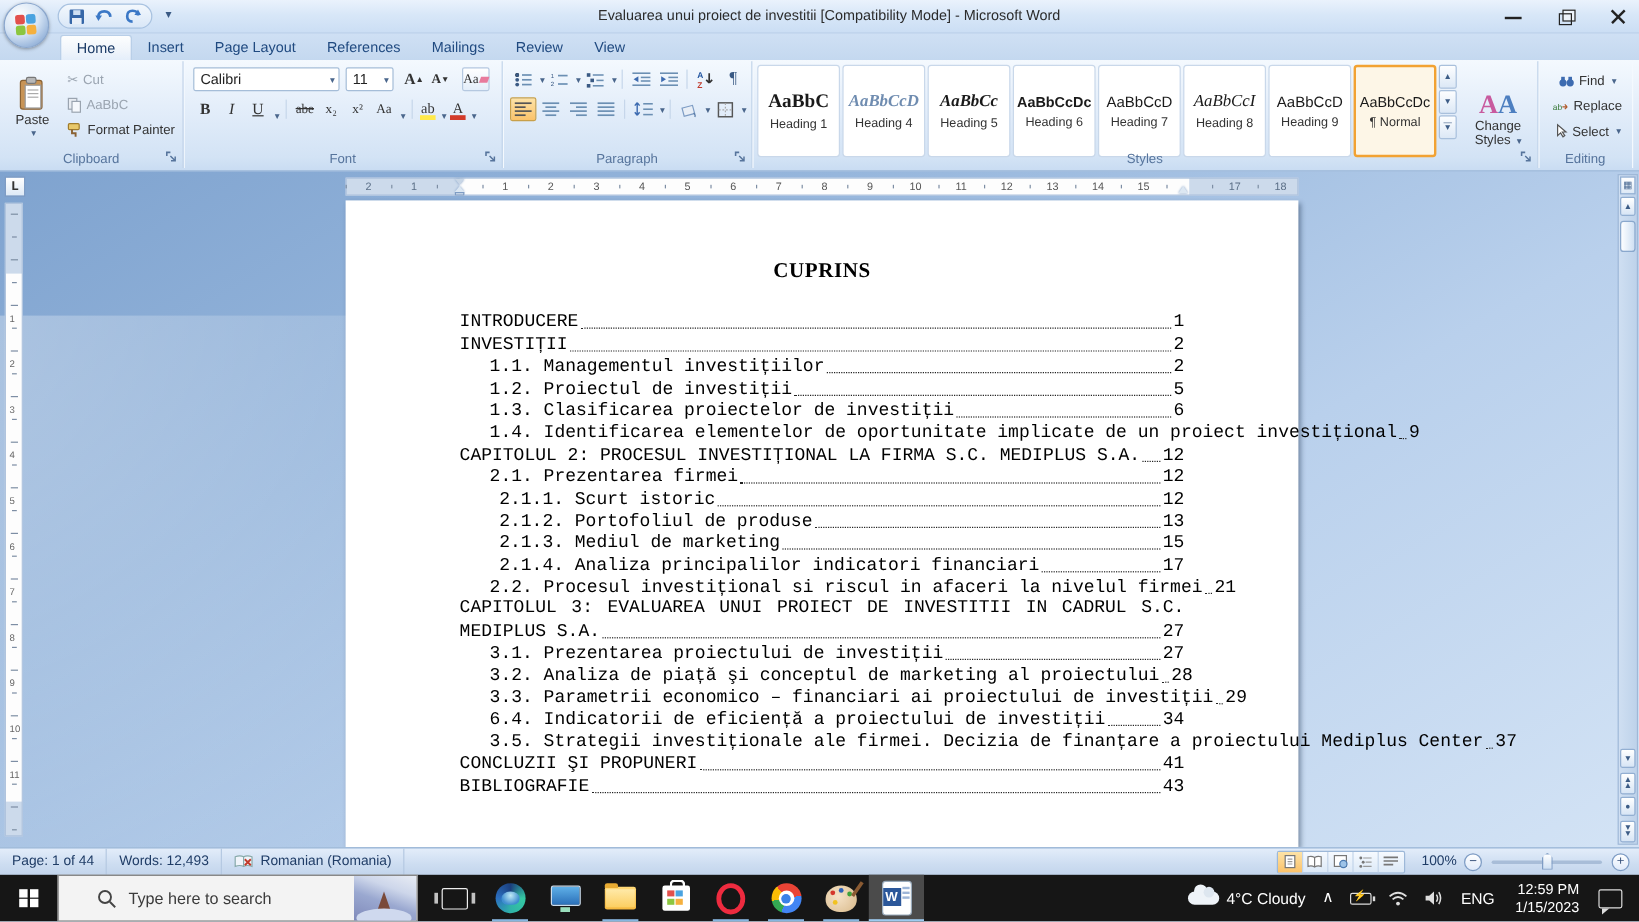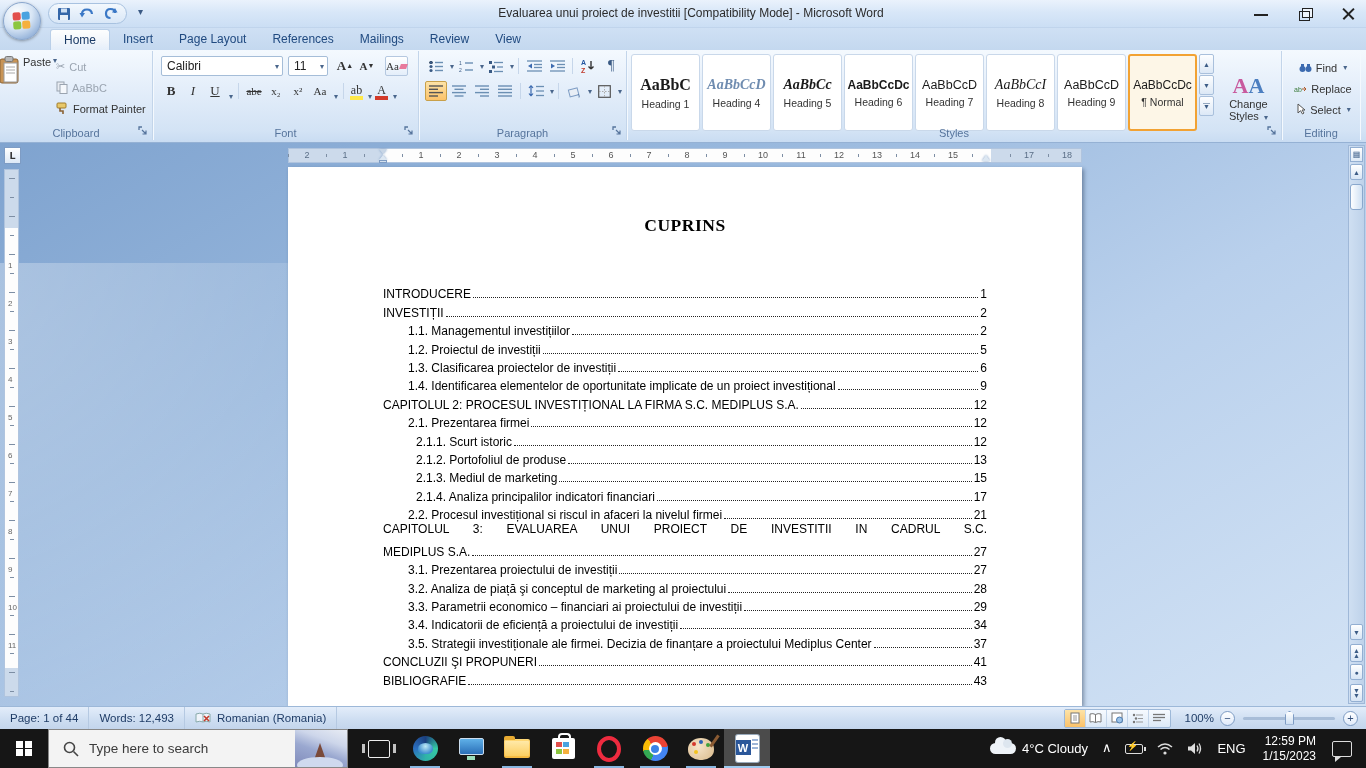--- a/index.html
+++ b/index.html
@@ -43,21 +43,21 @@
   .grp { position:relative; height:89px; margin-top:1px; border-right:1px solid #c3d5ea; box-shadow:1px 0 0 #f4f9fe; }
   .grp-label { position:absolute; bottom:1px; left:0; right:0; text-align:center; font-size:11px; color:#56749c; }
   .launcher { position:absolute; right:2px; bottom:2px; width:12px; height:12px; }
   .launcher svg { display:block; }
   .btn { display:inline-flex; align-items:center; justify-content:center; border:1px solid transparent; border-radius:2px; color:#333; }
   .caret { font-size:8px; color:#4a668c; margin-left:2px; }
   .sep-v { width:1px; background:#c6d6ea; margin:2px 3px; align-self:stretch; }
 
   
   .g-clip { width:153px; }
-  .paste-big { position:absolute; left:6px; top:4px; width:42px; height:68px; display:flex; flex-direction:row; align-items:flex-start;
+  .paste-big { position:absolute; left:6px; top:4px; width:42px; height:68px; display:flex; flex-direction:column; align-items:center;
     border:1px solid transparent; border-radius:3px; font-size:11px; color:#333; }
   .clip-col { position:absolute; left:54px; top:5px; width:96px; }
   .clip-item { display:flex; align-items:center; gap:4px; height:21px; font-size:11px; color:#333; padding-left:2px; }
   .clip-item.disabled { color:#9aa4b0; }
 
   
   .g-font { width:266px; padding:5px 6px 0 8px; }
   .combo { display:flex; align-items:center; justify-content:space-between; height:20px; background:#fff;
     border:1px solid #a5bdd8; border-radius:2px; font-size:12px; padding:0 3px 0 5px; color:#222; }
   .fr1,.fr2 { display:flex; align-items:flex-end; gap:2px; }
@@ -122,21 +122,21 @@
   .ind-right { position:absolute; left:693px; top:6px; width:0; height:0;
     border-left:4px solid transparent; border-right:4px solid transparent; border-bottom:6px solid #dce7f2; filter:drop-shadow(0 0 1px #7e9cc4); }
   .v-ruler { position:absolute; left:4px; top:26px; width:15px; height:528px; background:#ccdaeb; border:1px solid #b0c4de; }
   .v-white { position:absolute; left:0; top:58px; width:13px; height:440px; background:#fdfdfd; }
   .vtick { position:absolute; left:5px; height:1px; width:4px; background:#7d8ea4; }
   .vnum { position:absolute; left:3px; font-size:8px; color:#666; }
 
   .page { position:absolute; left:288px; top:24px; width:794px; height:539px; background:#fff;
     box-shadow:2px 2px 4px rgba(30,50,80,.45); padding:0 95px; }
   .doc-title { margin-top:48px; text-align:center; font-family:"Liberation Serif",serif; font-weight:bold; font-size:17.5px; color:#000; letter-spacing:.5px; }
-  .toc { margin-top:47px; font-family:Liberation Sans, sans-serif; font-size:12px; color:#000; }
+  .toc { margin-top:23px; font-family:Liberation Mono, monospace; font-size:15px; color:#000; }
   .toc-line { display:flex; align-items:flex-end; height:18.4px; white-space:nowrap; }
   .toc-pre { height:18.4px; text-align:justify; text-align-last:justify; white-space:normal; }
   .toc-text { flex:0 0 auto; }
   .leader { flex:1 1 auto; border-bottom:1.6px dotted #222; margin:0 2px 3px 2px; min-width:6px; }
   .pgnum { flex:0 0 auto; text-align:right; }
   .ind-0 { padding-left:0; } .ind-1 { padding-left:25px; } .ind-2 { padding-left:33px; }
 
   
   .v-scroll { position:absolute; right:1px; top:2px; width:17px; height:559px;
     background:linear-gradient(90deg,#cfdff2,#bed2ea); border:1px solid #9fb8d8; }
@@ -163,21 +163,21 @@
     background:linear-gradient(#ffffff,#dfeafa); }
   .ztrack { position:relative; width:92px; height:3px; background:#a8bdd8; border-radius:2px; }
   .zthumb { position:absolute; left:42px; top:-6px; width:9px; height:14px; background:linear-gradient(#fff,#cfe0f3);
     border:1px solid #7e9cc4; clip-path:polygon(50% 0, 100% 30%, 100% 100%, 0 100%, 0 30%); }
 
   
   .taskbar { position:absolute; left:0; top:729px; width:1366px; height:39px; background:#161616; display:flex; align-items:center; }
   .start { width:48px; height:39px; display:flex; align-items:center; justify-content:center; }
   .winlogo { display:grid; grid-template-columns:7px 7px; grid-template-rows:7px 7px; gap:1.5px; }
   .winlogo i { background:#fff; }
-  .searchbox { width:300px; height:39px; background:#f3f3f3; border:1px solid #888; display:flex; align-items:center; position:relative; overflow:hidden; }
+  .searchbox { width:300px; height:39px; background:#f3f3f3; border:1px solid #888; display:flex; align-items:center; position:relative; overflow:hidden;padding-left:18px; }
   .searchbox .mag { margin:0 10px 0 14px; }
   .searchbox .ph { font-size:13.5px; color:#3b3b3b; }
   .search-img { position:absolute; right:0; top:0; width:52px; height:39px;
     background:linear-gradient(200deg,#e8ecf4 0%,#cdd6ea 30%,#9aa8d0 55%,#7d87b8 100%); }
   .search-img::after { content:""; position:absolute; left:18px; bottom:6px; width:0; height:0;
     border-left:7px solid transparent; border-right:7px solid transparent; border-bottom:20px solid #7a4a3a; }
   .search-img::before { content:""; position:absolute; left:2px; bottom:-4px; width:46px; height:16px; border-radius:50%; background:#cfd9ee; z-index:2; }
   .tb-icons { display:flex; height:39px; margin-left:8px; }
   .tbi { position:relative; width:46px; height:39px; display:flex; align-items:center; justify-content:center; }
   .tbi.running::after { content:""; position:absolute; left:8px; right:8px; bottom:0; height:2px; background:#88b6e0; }
@@ -770,21 +770,21 @@
             <span class="toc-text">3.2. Analiza de piață şi conceptul de marketing al proiectului</span>
             <span class="leader"></span>
             <span class="pgnum">28</span>
           </div>
           <div class="toc-line ind-1">
             <span class="toc-text">3.3. Parametrii economico – financiari ai proiectului de investiții</span>
             <span class="leader"></span>
             <span class="pgnum">29</span>
           </div>
           <div class="toc-line ind-1">
-            <span class="toc-text">3.4. Indicatorii de eficiență a proiectului de investiții</span>
+            <span class="toc-text">6.4. Indicatorii de eficiență a proiectului de investiții</span>
             <span class="leader"></span>
             <span class="pgnum">34</span>
           </div>
           <div class="toc-line ind-1">
             <span class="toc-text">3.5. Strategii investiționale ale firmei. Decizia de finanțare a proiectului Mediplus Center</span>
             <span class="leader"></span>
             <span class="pgnum">37</span>
           </div>
           <div class="toc-line ind-0">
             <span class="toc-text">CONCLUZII ŞI PROPUNERI</span>

